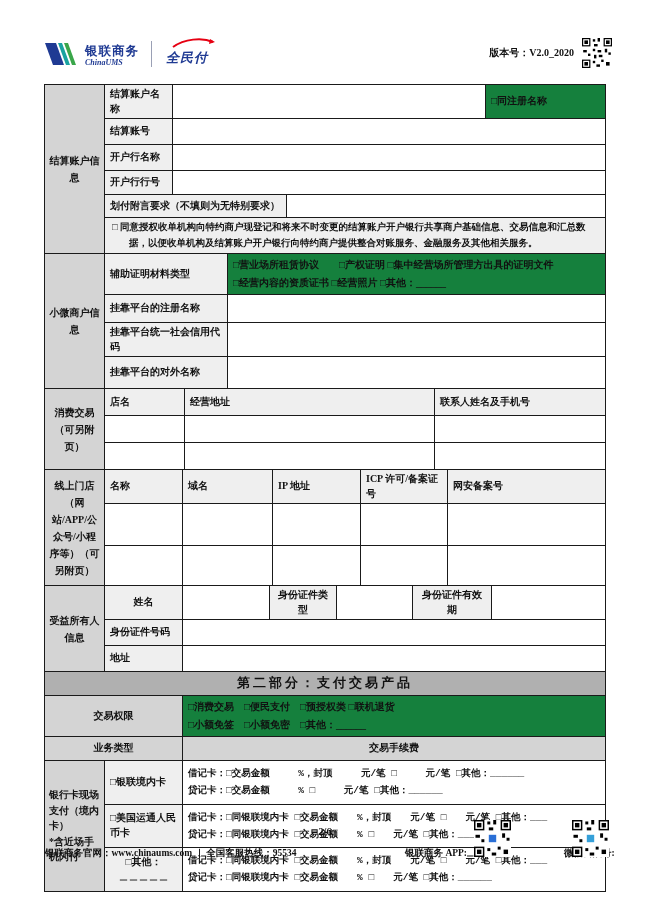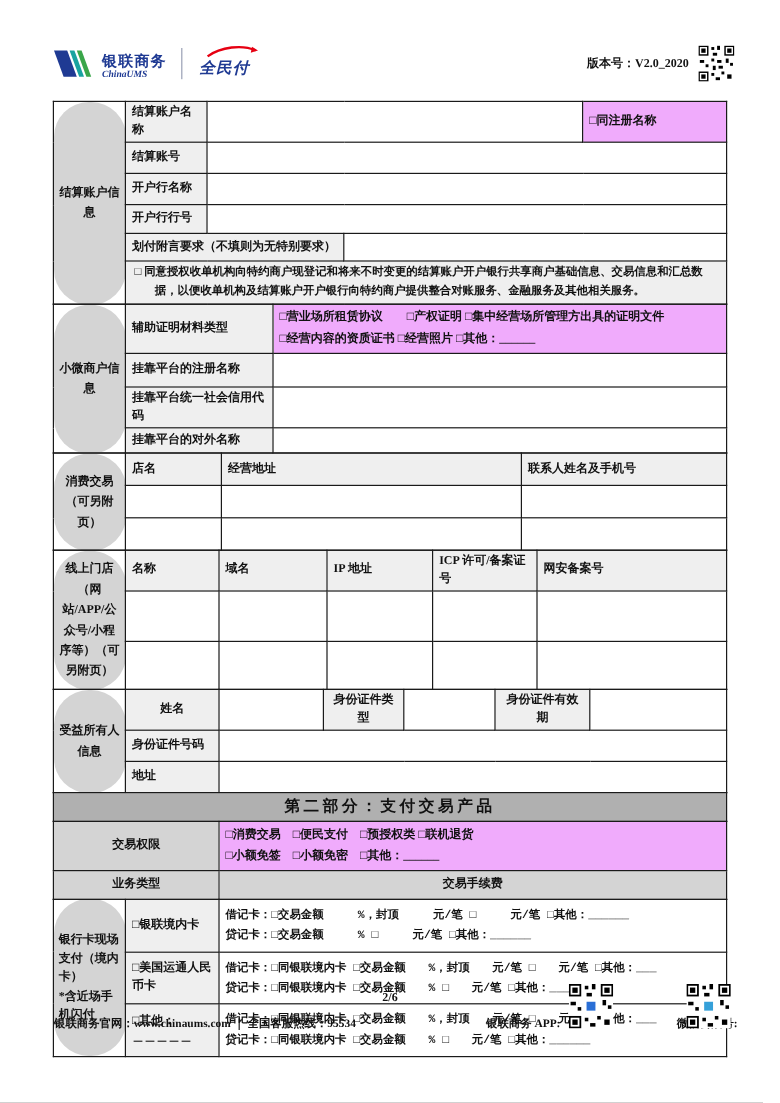--- a/index.html
+++ b/index.html
@@ -23,30 +23,30 @@
   .swoosh { position:absolute; top:-3px; left:4px; }
   .ver { display:flex; align-items:center; gap:8px; }
   .ver-txt { font-size:10px; }
   .qr { display:block; }
   
   .form { position:absolute; left:44px; top:84px; width:562px; }
   table { border-collapse:collapse; table-layout:fixed; width:561px; margin-top:-1px; }
   table:first-child { margin-top:0; }
   td { border:1px solid #1a1a1a; font-size:10px; vertical-align:middle;
        padding:2px 5px; overflow:hidden; line-height:1.45; }
-  .sec  { background:#d4d4d4; text-align:center; padding:2px 4px; line-height:1.7;border-radius:29px; }
+  .sec  { background:#d4d4d4; text-align:center; padding:2px 4px; line-height:1.7; }
   .lbl  { background:#efefef; }
   .lblc { background:#efefef; text-align:center; }
   .fill { background:#fff;font-family:Liberation Mono, monospace; }
-  .chk  { background:#f0abfc; }
+  .chk  { background:#15803d; }
   .gray { background:#d4d4d4; text-align:center; }
   .banner { background:#b0b0b0; text-align:center; font-size:13px; letter-spacing:3px; }
   .consent { background:#efefef; font-size:9.5px; line-height:1.6;
              padding-left:24px; text-indent:-17px; }
-  .pre { white-space:pre-wrap; }
+  .pre { white-space:pre-wrap;text-align:center; }
   .fee { white-space:pre; font-size:9.5px; line-height:1.8; }
   .oline { line-height:1.8; }
   
   .pageno { position:absolute; left:0; width:650px; top:826px; text-align:center; font-size:10px; }
   .f-left { position:absolute; left:45px; top:847px; font-size:9.5px; }
   .f-app  { position:absolute; left:405px; top:847px; font-size:9.5px; }
   .f-qr1  { position:absolute; left:474px; top:820px; }
   .f-wx   { position:absolute; left:516px; top:847px; font-size:9.5px;margin-left:48px; }
   .f-qr2  { position:absolute; left:572px; top:820px; }
 </style>
@@ -162,21 +162,21 @@
         </td>
       </tr>
       <tr style="height:28px">
         <td class="lbl">挂靠平台的注册名称</td>
         <td class="fill"></td>
       </tr>
       <tr style="height:28px">
         <td class="lbl">挂靠平台统一社会信用代码</td>
         <td class="fill"></td>
       </tr>
-      <tr style="height:21px">
+      <tr style="height:32px">
         <td class="lbl">挂靠平台的对外名称</td>
         <td class="fill"></td>
       </tr>
     </tbody>
       </table>
 
     <table>
       <colgroup>
           <col style="width:60px">
           <col style="width:80px">

